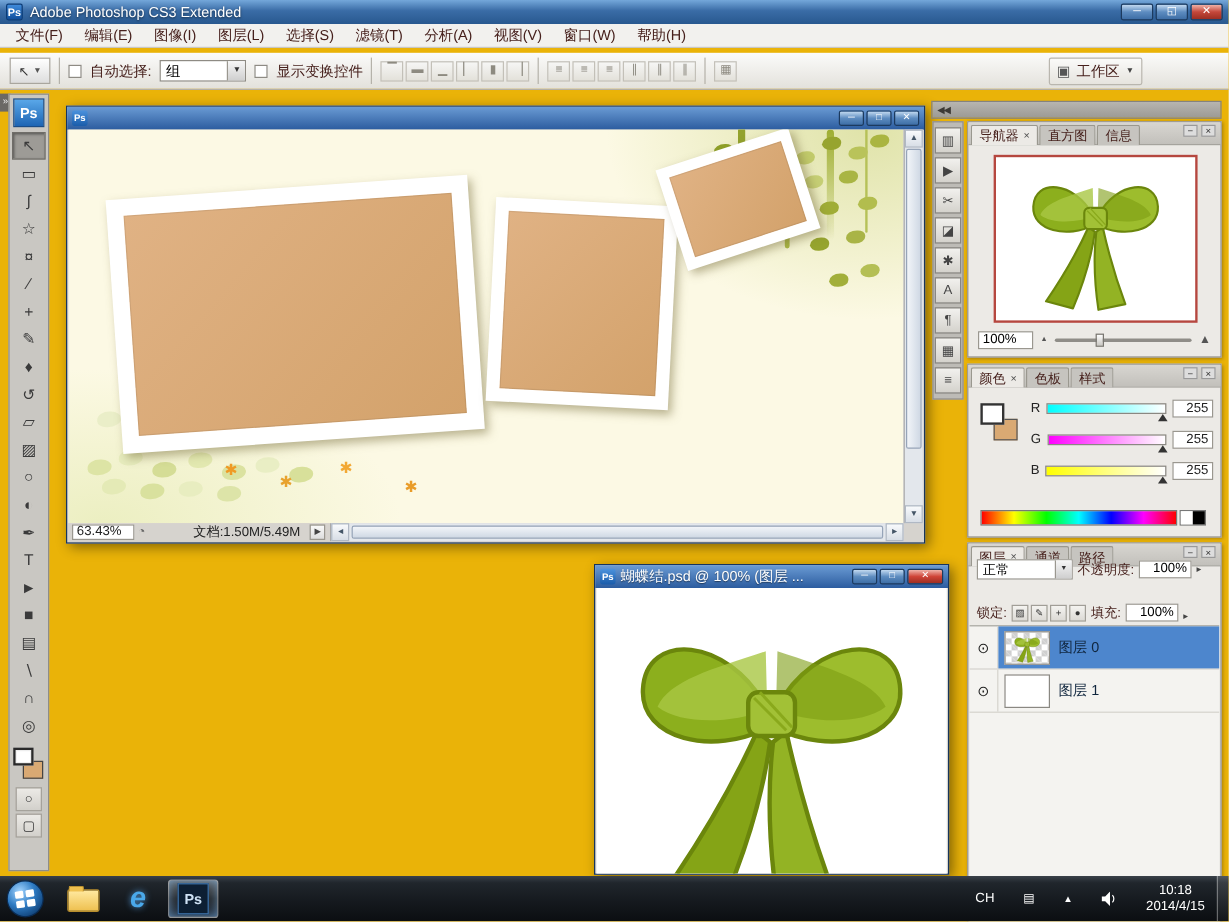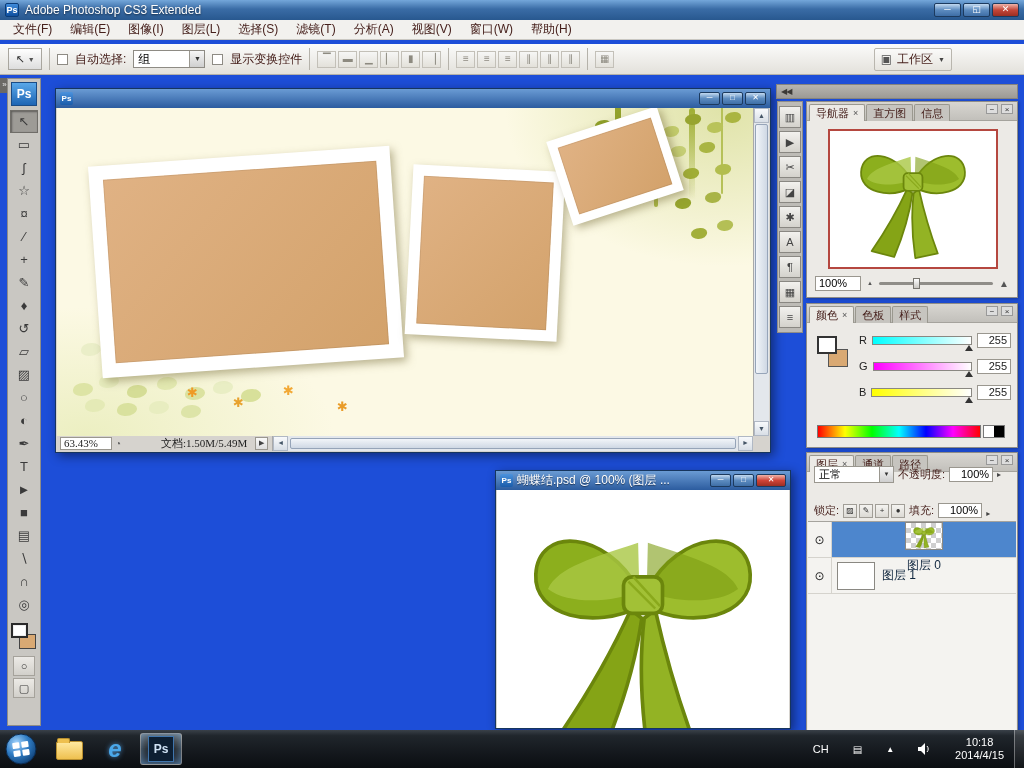--- a/index.html
+++ b/index.html
@@ -1,18 +1,18 @@
 <!DOCTYPE html>
 <html><head>
 <meta charset="utf-8">
 <style>
   *{margin:0;padding:0;box-sizing:border-box;}
   html,body{width:1024px;height:768px;overflow:hidden;}
   body{font-family:"Liberation Sans","DejaVu Sans",sans-serif;font-size:12px;}
-  .screen{position:relative;width:1024px;height:768px;background:#1d4ed8;overflow:hidden;}
+  .screen{position:relative;width:1024px;height:768px;background:#eab308;overflow:hidden;}
 
   
   .titlebar{position:absolute;left:0;top:0;width:1024px;height:20px;background:linear-gradient(#74a7da,#3a6ca6 45%,#28588f);display:flex;align-items:center;gap:6px;padding:0 5px;}
   .app-ico{width:14px;height:14px;background:linear-gradient(#3f8bdb,#0f4f9e);color:#fff;font-size:9px;font-weight:bold;display:flex;align-items:center;justify-content:center;border-radius:2px;border:1px solid #0b3c78;}
   .title-text{color:#fff;font-size:12px;text-shadow:0 1px 2px rgba(0,0,0,.6);white-space:nowrap;}
   .win-btns{margin-left:auto;display:flex;gap:2px;}
   .wbtn{width:27px;height:14px;border:1px solid #1c3a5e;border-radius:2px;background:linear-gradient(#c2d9f0,#5d8cc0 50%,#3e6ea6);color:#fff;font-size:9px;line-height:11px;text-align:center;cursor:default;}
   .wbtn.close{background:linear-gradient(#f0b3a9,#c4473a 50%,#9c2e22);}
 
   
@@ -73,21 +73,21 @@
   #frame1 .photo{inset:14px;}
   #frame2{left:352px;top:60px;width:152px;height:170px;transform:rotate(3deg);}
   #frame2 .photo{inset:11px;}
   #frame3{left:500px;top:14px;width:116px;height:88px;transform:rotate(-18deg);}
   #frame3 .photo{inset:9px;}
 
   .vscroll{position:absolute;top:19px;right:1px;width:16px;bottom:16px;background:#e3e7ec;border-left:1px solid #a9a9a9;}
   .sb-btn{height:15px;font-size:7px;color:#456;text-align:center;line-height:14px;background:linear-gradient(#f8fafc,#d8dee6);border:1px solid #b0b8c4;}
   .sb-bottom{position:absolute;left:0;right:0;bottom:0;}
   .vthumb{position:absolute;top:16px;left:1px;right:1px;height:250px;background:linear-gradient(90deg,#f2f5f9,#cfd8e4);border:1px solid #96a4b8;border-radius:2px;}
-  .doc-status{position:absolute;left:1px;right:17px;bottom:1px;height:15px;background:#d6d3ce;display:flex;align-items:center;font-size:11px;color:#222;font-family:Liberation Serif, serif;}
+  .doc-status{position:absolute;left:1px;right:17px;bottom:1px;height:15px;background:#d6d3ce;display:flex;align-items:center;font-size:11px;color:#222;}
   .zoombox{width:52px;height:13px;background:#fff;border:1px solid #9a978f;margin:0 3px;padding:0 3px;line-height:11px;}
   .st-ico{font-size:10px;color:#666;margin-right:40px;}
   .st-doc{white-space:nowrap;margin-right:8px;}
   .st-play{width:13px;height:13px;border:1px solid #9a978f;background:linear-gradient(#fafaf9,#ddd);font-size:7px;text-align:center;line-height:11px;color:#444;margin-right:4px;}
   .hscroll{flex:1;align-self:stretch;position:relative;background:#e3e7ec;border-left:1px solid #a9a9a9;display:flex;align-items:center;}
   .hs-btn{width:15px;height:100%;text-align:center;font-size:7px;color:#456;background:linear-gradient(#f8fafc,#d8dee6);border:1px solid #b0b8c4;line-height:13px;}
   .hthumb{flex:1;margin:1px 2px;height:11px;background:linear-gradient(#f2f5f9,#cfd8e4);border:1px solid #96a4b8;border-radius:2px;}
 
   #doc2{left:495px;top:470px;width:296px;height:259px;}
   .canvas2{position:absolute;left:1px;top:19px;right:1px;bottom:0;background:#fff;overflow:hidden;}
@@ -138,21 +138,21 @@
   #lrow1{top:11px;height:20px;} #lrow2{top:47px;height:18px;align-items:flex-end;}
   .blend{width:80px;height:17px;background:#fff;border:1px solid #9a978f;display:flex;align-items:center;padding-left:4px;font-size:11px;color:#000;}
   .blend .arrowbox{margin-left:auto;width:14px;height:15px;border-left:1px solid #9a978f;background:linear-gradient(#f6f6f6,#cfcfcf);font-size:6px;text-align:center;line-height:15px;color:#333;}
   .valbox{width:44px;height:15px;background:#fff;border:1px solid #9a978f;text-align:right;padding:0 3px;color:#000;line-height:13px;}
   .spin{font-size:8px;color:#444;}
   .lockbtn{width:14px;height:14px;border:1px solid #a19e97;background:linear-gradient(#f4f3f0,#dcdad5);font-size:8px;color:#333;text-align:center;line-height:12px;}
   .layer-list{position:absolute;left:1px;right:1px;top:68px;bottom:20px;background:#f4f3f0;border-top:1px solid #a5a39d;}
   .layer-row{height:36px;display:flex;align-items:stretch;border-bottom:1px solid #d5d3cd;}
   .eyecell{width:24px;border-right:1px solid #d5d3cd;display:flex;align-items:center;justify-content:center;font-size:12px;color:#222;}
   .rowbody{flex:1;display:flex;align-items:center;gap:7px;padding:0 5px;}
-  .layer-row.selected .rowbody{background:#4d86cd;flex-direction:column;}
+  .layer-row.selected .rowbody{background:#4d86cd;}
   .lthumb{width:38px;height:28px;border:1px solid #8a8882;background:#fff;display:flex;align-items:center;justify-content:center;overflow:hidden;flex:none;}
   .checker{background:linear-gradient(45deg,#cfcfcf 25%,transparent 25%,transparent 75%,#cfcfcf 75%) 0 0/10px 10px,linear-gradient(45deg,#cfcfcf 25%,transparent 25%,transparent 75%,#cfcfcf 75%) 5px 5px/10px 10px,#fff;}
   .thumb-bow{width:24px;height:26px;}
   .lname{font-size:12px;color:#10263e;}
   .layers-foot{position:absolute;left:1px;right:1px;bottom:1px;height:19px;background:linear-gradient(#e8e6e2,#d2d0cb);border-top:1px solid #a5a39d;display:flex;align-items:center;justify-content:flex-end;gap:8px;padding:0 8px;font-size:11px;color:#444;}
   .foot-ico{font-size:11px;line-height:11px;}
 
   
   .taskbar{position:absolute;left:0;top:730px;width:1024px;height:38px;background:linear-gradient(#3a4149,#20262c 15%,#14181d 60%,#0b0e11);display:flex;align-items:center;gap:4px;padding-left:4px;}
   .orb{width:34px;height:34px;margin-right:6px;flex:none;}

